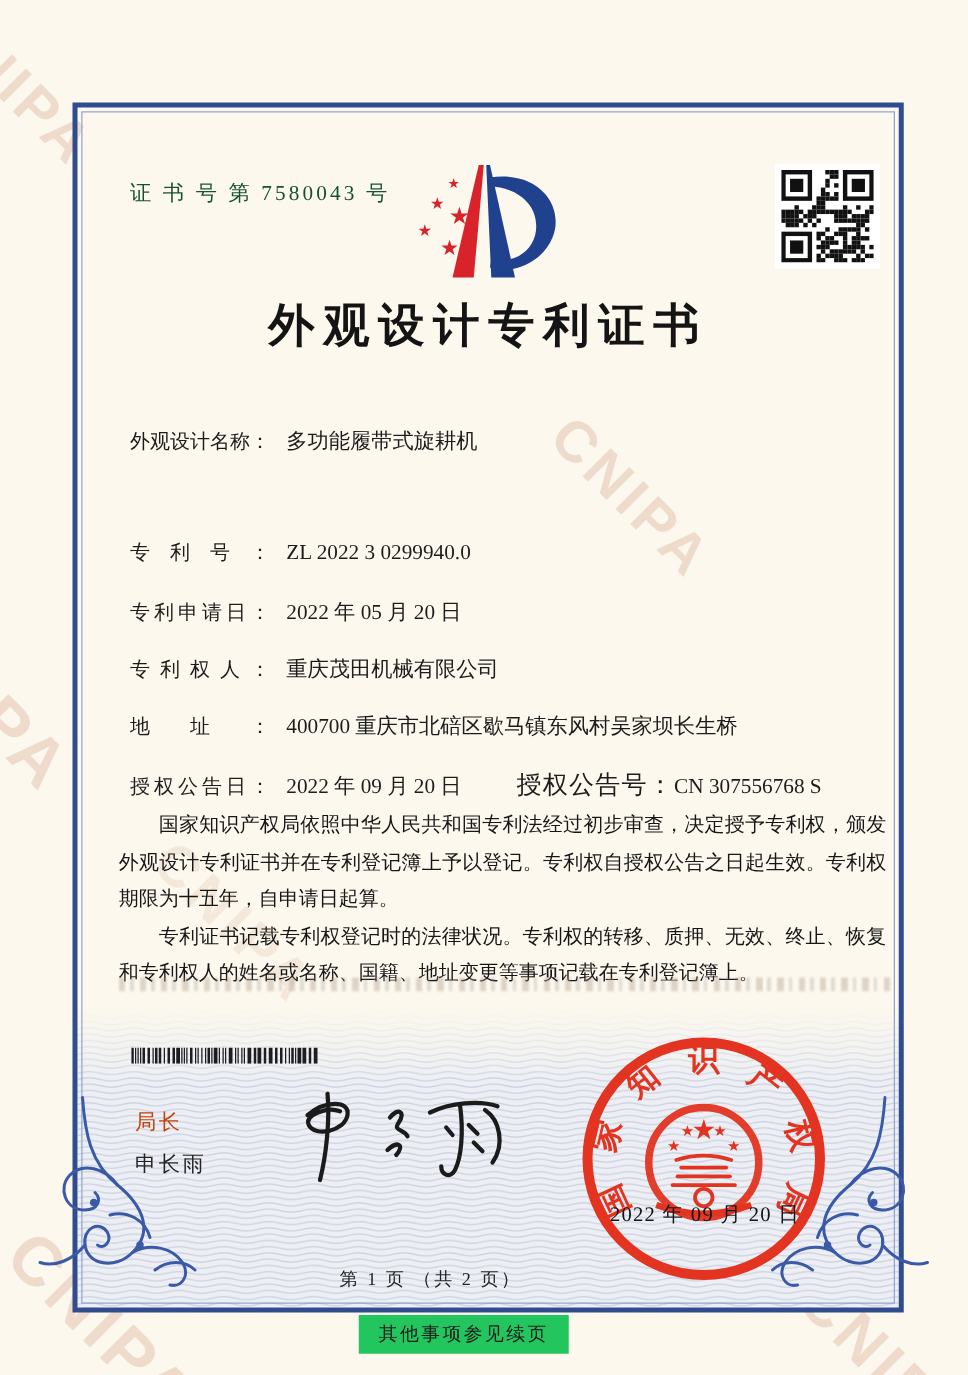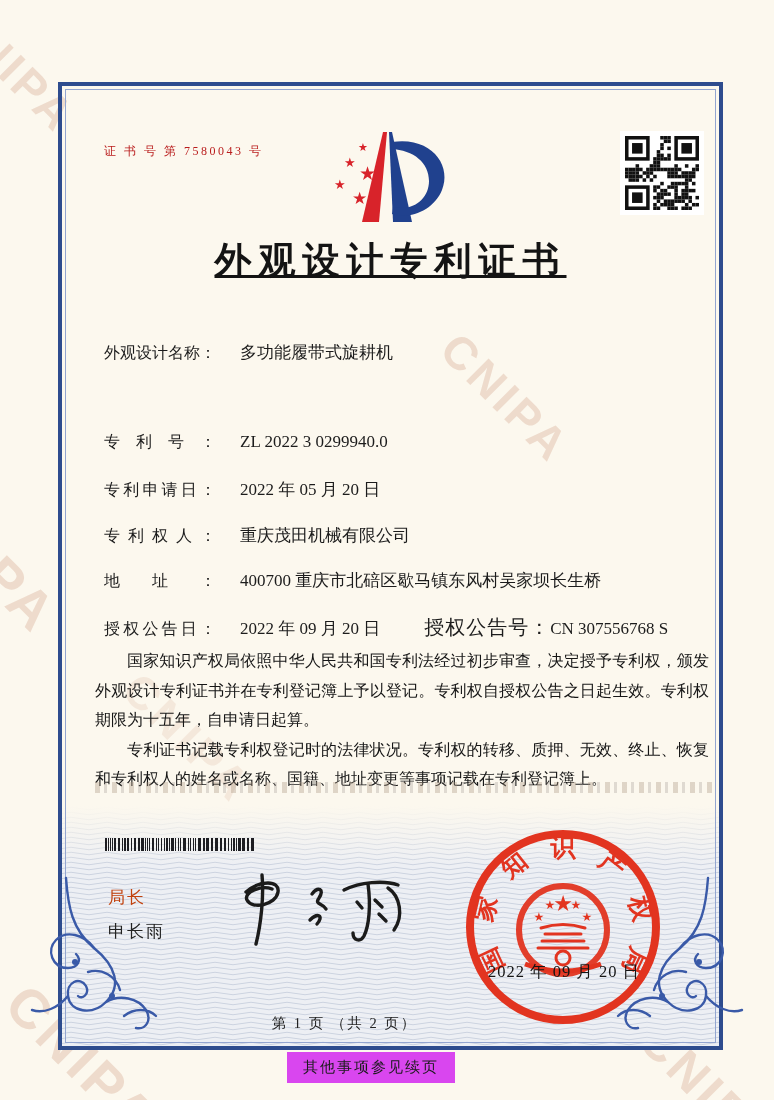--- a/index.html
+++ b/index.html
@@ -25,33 +25,33 @@
   .frame:after{content:"";position:absolute;inset:3px;border:1.5px solid #93a5d0;}
 
   
   .band{position:absolute;left:62px;top:806px;z-index:1;}
 
   
   .microline{position:absolute;left:95px;top:782px;width:620px;height:11px;z-index:3;
      background:repeating-linear-gradient(90deg,rgba(170,150,130,.45) 0 5px,rgba(170,150,130,0) 5px 9px,rgba(150,140,135,.35) 9px 12px,rgba(170,150,130,0) 12px 17px);
      filter:blur(.7px);opacity:.8;}
 
-  .certno{position:absolute;left:104px;top:143px;font-size:12px;letter-spacing:2.5px;color:#b91c1c;z-index:3;}
+  .certno{position:absolute;left:104px;top:143px;font-size:17px;letter-spacing:2.5px;color:#14532d;z-index:3;}
 
   .logo{position:absolute;left:326px;top:124px;width:140px;height:108px;z-index:3;}
   .logo .star{position:absolute;color:#d8232a;line-height:1;}
 
   .qrbox{position:absolute;left:620px;top:131px;width:84px;height:84px;background:#fff;
          z-index:3;display:flex;align-items:center;justify-content:center;}
 
   .title{position:absolute;left:58px;top:236px;width:665px;text-align:center;
-         font-size:37px;font-weight:bold;letter-spacing:7px;color:#141414;z-index:3;text-decoration:underline;}
+         font-size:37px;font-weight:bold;letter-spacing:7px;color:#141414;z-index:3;}
   .frow{position:absolute;left:104px;white-space:nowrap;font-size:17px;color:#1c1c1c;z-index:3;}
   .flabel{display:inline-block;width:112px;font-size:16px;text-align:justify;text-align-last:justify;vertical-align:baseline;}
-  .fvalue{margin-left:24px;}
+  .fvalue{margin-left:13px;}
   .flabel2{margin-left:44px;font-size:20px;letter-spacing:1px;}
 
   .paras{position:absolute;left:95px;top:646px;width:614px;z-index:3;
          font-size:16px;line-height:29.5px;text-align:justify;color:#161616;}
   .paras p{margin:0;text-indent:2em;}
 
   .barcode{position:absolute;left:105px;top:838px;z-index:3;}
 
   .signer-title{position:absolute;left:108px;top:886px;font-size:17px;color:#c2410c;z-index:4;letter-spacing:2px;}
   .signer-name{position:absolute;left:108px;top:920px;font-size:17px;color:#222;z-index:4;letter-spacing:2px;font-family:Liberation Mono, monospace;}
@@ -61,21 +61,21 @@
   .seal-date{position:absolute;left:468px;top:961px;width:192px;text-align:center;
              font-size:16.5px;color:#151515;letter-spacing:1px;z-index:5;}
 
   .ornament{position:absolute;z-index:3;}
   .orn-left{left:28px;top:876px;}
   .orn-right{left:596px;top:876px;transform:scaleX(-1);}
 
   .pageinfo{position:absolute;left:58px;top:1014px;width:573px;text-align:center;
             font-size:14.5px;letter-spacing:2px;color:#222;z-index:3;}
 
-  .contnote{position:absolute;left:287px;top:1052px;background:#d946ef;padding:6px 16px;
+  .contnote{position:absolute;left:287px;top:1052px;background:#22c55e;padding:6px 16px;
             font-size:15px;letter-spacing:2px;color:#1b1b1b;z-index:4;}
 </style>
 </head>
 <body>
 
 <div class="page">
 
   <div class="wm wm1">CNIPA</div>
   <div class="wm wm2">CNIPA</div>
   <div class="wm wm3">CNIPA</div>

